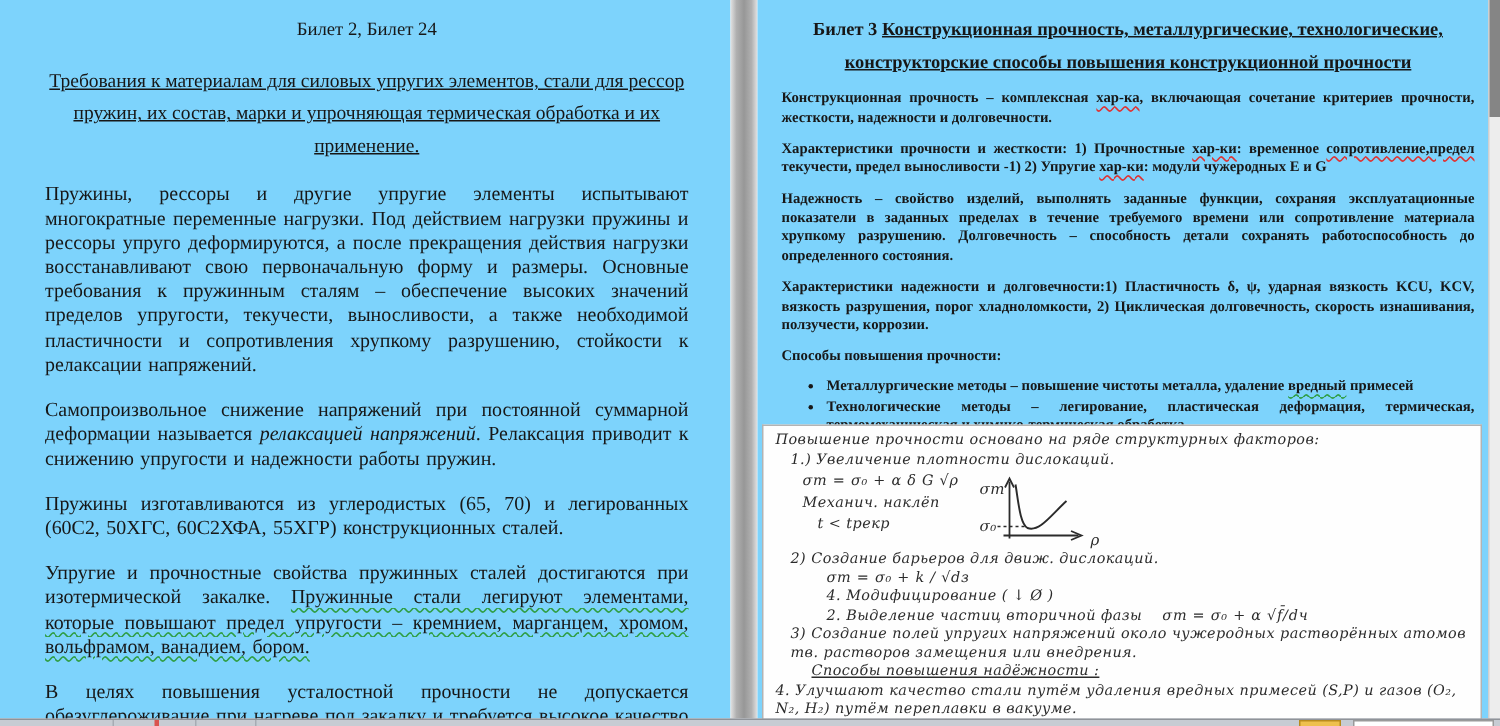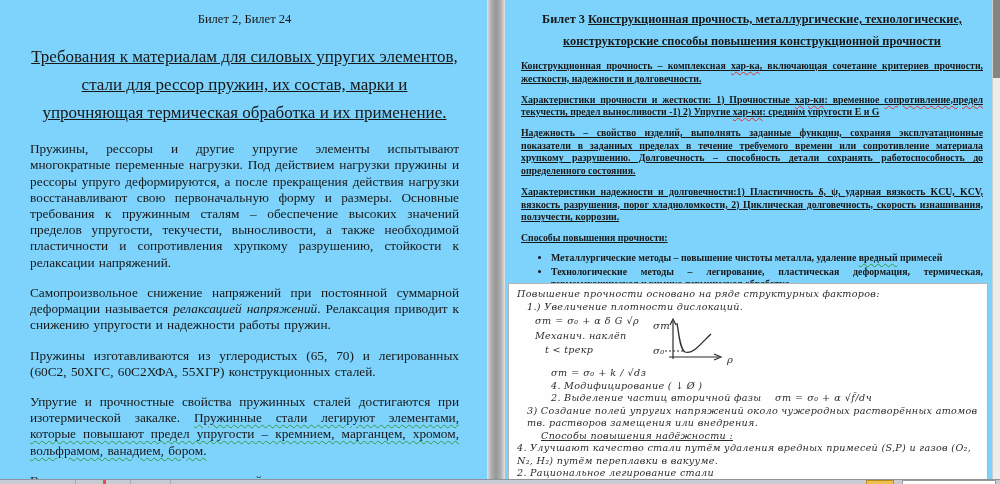--- a/index.html
+++ b/index.html
@@ -11,38 +11,38 @@
   .page-left{left:0;width:487px;height:479px;}
   .page-right{left:505px;width:488px;height:479px;}
   .divider{
     position:absolute;left:487px;top:0;width:18px;height:479px;
     background:linear-gradient(90deg,#e3e3e3 0%,#b0b0b0 22%,#979797 50%,#b0b0b0 78%,#e3e3e3 100%);
   }
   
   .lp-inner{padding:8px 28px 0 30px;}
   .lp-title{text-align:center;font-size:12.5px;margin:4px 0 16px 0;}
   .lp-heading{
-    text-align:center;font-size:17px;line-height:1.65;
+    text-align:center;font-size:13px;line-height:1.65;
     text-decoration:underline;margin:0 0 2px 0;
   }
   .lp-body p{
     font-size:13.3px;line-height:1.22;text-align:justify;
     margin:14px 0 0 0;word-spacing:1px;
   }
   .em-italic{font-style:italic;}
   .sp-red{text-decoration:underline wavy #e03131 1px;text-underline-offset:2px;}
   .sp-green{text-decoration:underline wavy #2f9e44 1px;text-underline-offset:2px;}
   
   .rp-inner{padding:7px 10px 0 16px;font-weight:bold;}
   .rp-title{
     text-align:center;font-size:12.3px;line-height:1.75;margin:2px 6px 4px 6px;
   }
   .rp-title .u{text-decoration:underline;}
   .rp-body p{
-    font-size:9.8px;line-height:1.3;text-align:justify;margin:8px 0 0 0;text-decoration:underline;
+    font-size:9.8px;line-height:1.3;text-align:justify;margin:8px 0 0 0;
   }
   .rp-bullets{margin:7px 0 0 30px;padding:0;}
   .rp-bullets li{
     font-size:9.8px;line-height:1.3;text-align:justify;margin:0 0 1px 0;
   }
   
   .hwbox{
     position:absolute;left:3px;top:283px;width:464px;height:196px;
     border:1px solid #b3b3b3;border-bottom:none;background:#fefefe;
     padding:4px 6px 0 8px;overflow:hidden;
@@ -95,21 +95,21 @@
   </div>
 </div>
 
 <div class="divider"></div>
 
 <div class="page page-right">
   <div class="rp-inner">
     <div class="rp-title"><span>Билет 3 </span><span class="u">Конструкционная прочность, металлургические, технологические, конструкторские способы повышения конструкционной прочности</span></div>
     <div class="rp-body">
       <p><span>Конструкционная прочность – комплексная </span><span class="sp-red">хар-ка</span><span>, включающая сочетание критериев прочности, жесткости, надежности и долговечности.</span></p>
-      <p><span>Характеристики прочности и жесткости: 1) Прочностные </span><span class="sp-red">хар-ки</span><span>: временное </span><span class="sp-red">сопротивление,предел</span><span> текучести, предел выносливости -1) 2) Упругие </span><span class="sp-red">хар-ки</span><span>: средним упругости Е и G</span></p>
+      <p><span>Характеристики прочности и жесткости: 1) Прочностные </span><span class="sp-red">хар-ки</span><span>: временное </span><span class="sp-red">сопротивление,предел</span><span> текучести, предел выносливости -1) 2) Упругие </span><span class="sp-red">хар-ки</span><span>: модули чужеродных Е и G</span></p>
       <p>Надежность – свойство изделий, выполнять заданные функции, сохраняя эксплуатационные показатели в заданных пределах в течение требуемого времени или сопротивление материала хрупкому разрушению. Долговечность – способность детали сохранять работоспособность до определенного состояния.</p>
       <p>Характеристики надежности и долговечности:1) Пластичность δ, ψ, ударная вязкость KCU, KCV, вязкость разрушения, порог хладноломкости, 2)  Циклическая долговечность, скорость изнашивания, ползучести, коррозии.</p>
       <p>Способы повышения прочности:</p>
       <ul class="rp-bullets">
         <li><span>Металлургические методы – повышение чистоты металла, удаление </span><span class="sp-green">вредный</span><span> примесей</span></li>
         <li>Технологические методы – легирование, пластическая деформация, термическая, термомеханическая и химико-термическая обработка.</li>
         <li><span>Конструкционные методы – обеспечение </span><span class="sp-red">равнопрочности</span><span> высоконапряженных деталей</span></li>
       </ul>
     </div>
 
@@ -127,20 +127,21 @@
           <path d="M19 10 L22 4 L25 10" fill="none" stroke="#2b2b2b" stroke-width="1.2"></path>
           <line x1="18" y1="42" x2="68" y2="42" stroke="#2b2b2b" stroke-width="1.2"></line>
           <path d="M63 39 L70 42 L63 45" fill="none" stroke="#2b2b2b" stroke-width="1.2"></path>
           <path d="M26 8 C28 20 29 34 34 37 C42 40 50 28 60 19" fill="none" stroke="#2b2b2b" stroke-width="1.3"></path>
           <line x1="14" y1="36" x2="33" y2="36" stroke="#2b2b2b" stroke-width="1" stroke-dasharray="2,2"></line>
           <text x="2" y="14" font-size="10" font-style="italic" fill="#2b2b2b">σт</text>
           <text x="2" y="39" font-size="10" font-style="italic" fill="#2b2b2b">σ₀</text>
           <text x="76" y="48" font-size="10" font-style="italic" fill="#2b2b2b">ρ</text>
         </svg>
       </div>
+      <div class="hw-line hw-ind">2) Создание барьеров для движ. дислокаций.</div>
       <div class="hw-line hw-ind2 hw-formula">σт = σ₀ + k / √dз</div>
       <div class="hw-line hw-ind2">4. Модифицирование  ( ↓ Ø )</div>
       <div class="hw-line hw-ind2"><span>2. Выделение частиц вторичной фазы</span>&nbsp;&nbsp;&nbsp;&nbsp;<span class="hw-formula">σт = σ₀ + α √f̄/dч</span></div>
       <div class="hw-line hw-ind hw-wrap">3) Создание полей упругих напряжений около чужеродных растворённых атомов тв. растворов замещения или внедрения.</div>
       <div class="hw-line hw-underline">Способы повышения надёжности :</div>
       <div class="hw-line hw-wrap">4. Улучшают качество стали путём удаления вредных примесей (S,P) и газов (О₂, N₂, H₂) путём переплавки в вакууме.</div>
       <div class="hw-line">2. Рациональное легирование стали</div>
 
     </div>
   </div>

